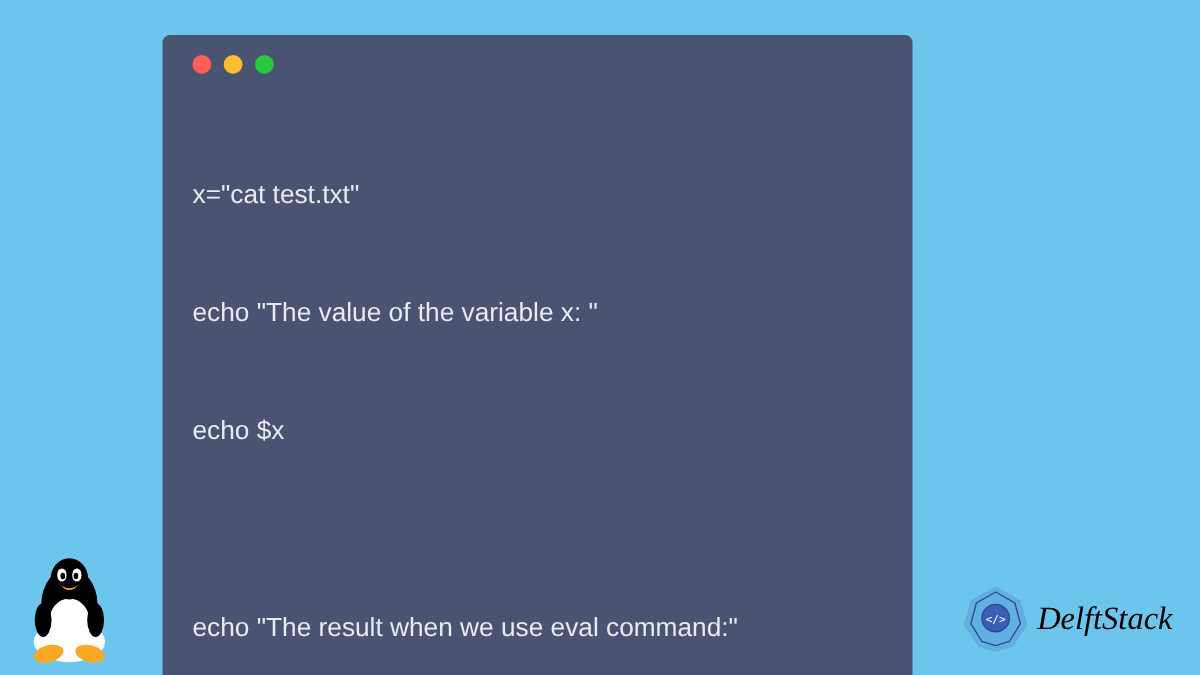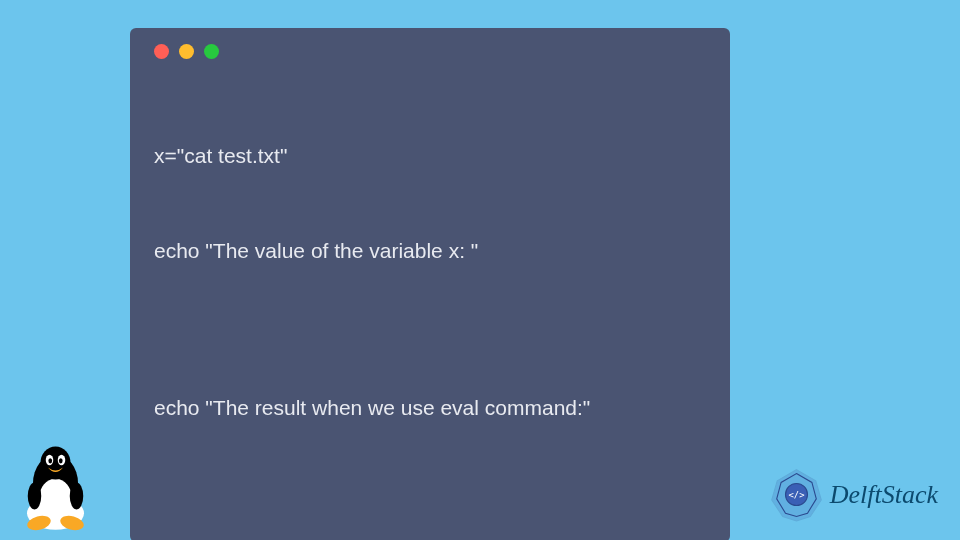--- a/index.html
+++ b/index.html
@@ -53,39 +53,40 @@
     bottom: 18px;
     display: flex;
     align-items: center;
     gap: 6px;
   }
   .delft-logo {
     width: 55px;
     height: 55px;
   }
   .delft-text {
-    color: #0c4a6e;
+    color: #000000;
     font-size: 26px;
     font-weight: 500;
     font-style: italic;
     font-family: Georgia, "Times New Roman", serif;
   }
 </style>
 </head>
 <body>
 
 <div class="code-window">
   <div class="traffic-lights">
     <div class="dot dot-red"></div>
     <div class="dot dot-yellow"></div>
     <div class="dot dot-green"></div>
   </div>
   <div class="code-content">
     <div>x="cat test.txt"</div>
     <div>echo "The value of the variable x: "</div>
+    <div>echo $x</div>
     <div></div>
     <div>echo "The result when we use eval command:"</div>
     
   </div>
 </div>
 
 <svg class="tux" viewBox="0 0 100 120">
   <ellipse cx="50" cy="95" rx="38" ry="22" fill="#fff"></ellipse>
   <ellipse cx="50" cy="55" rx="30" ry="38" fill="#000"></ellipse>
   <ellipse cx="50" cy="75" rx="22" ry="26" fill="#fff"></ellipse>

